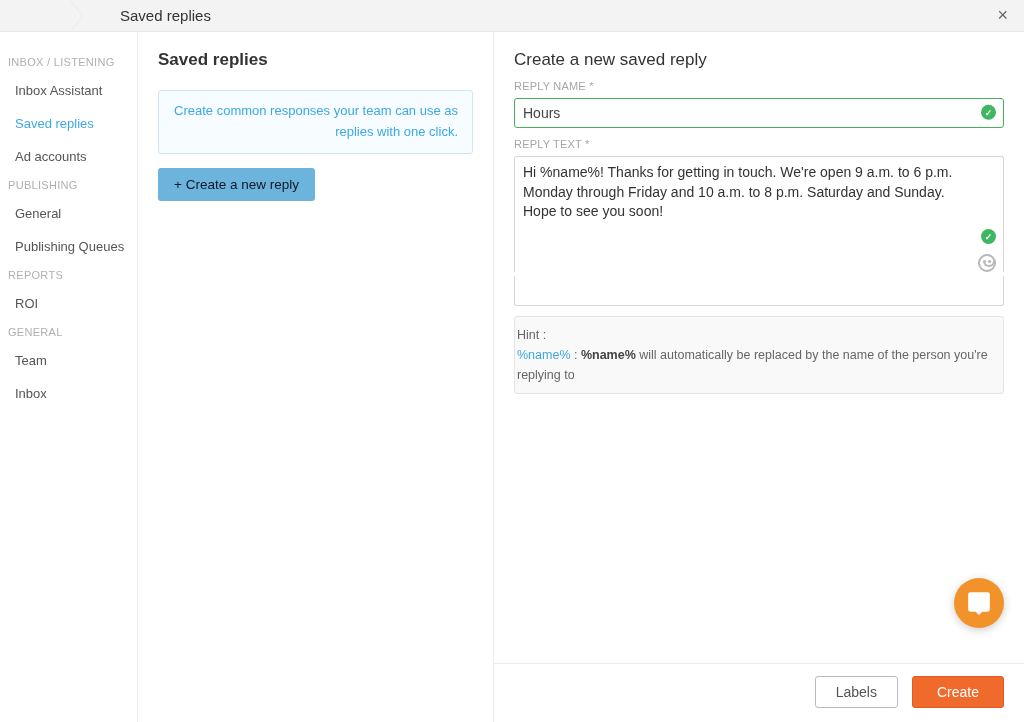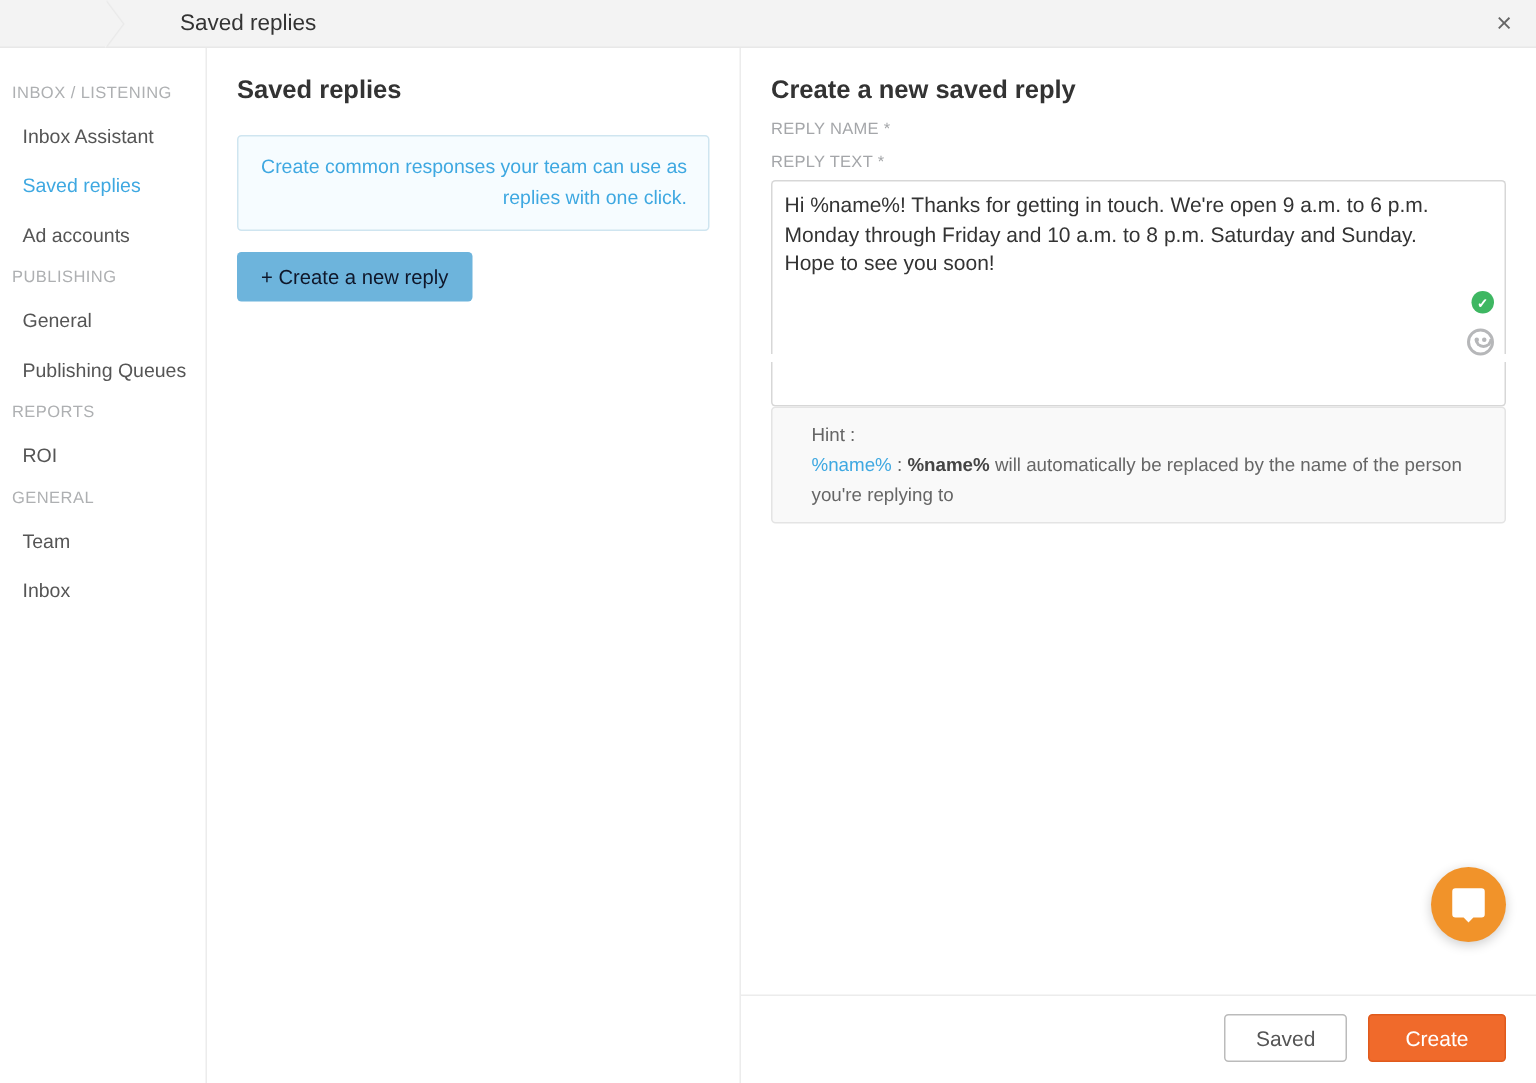--- a/index.html
+++ b/index.html
@@ -23,37 +23,37 @@
 
     
     .mid { width: 356px; border-right: 1px solid #ececec; padding: 18px 20px; }
     .mid h2 { font-size: 17px; font-weight: 600; color: #333; }
     .info-box { margin-top: 20px; border: 1px solid #cfe5f0; background: #f6fcff; color: #3ea8e1; font-size: 13px; line-height: 1.6; padding: 10px 14px; border-radius: 3px; text-align: right; }
     .create-btn { margin-top: 14px; background: #6db4dc; color: #0f172a; border: none; font-size: 13.5px; padding: 9px 16px; border-radius: 3px; cursor: pointer; }
 
     
     .right { flex: 1; display: flex; flex-direction: column; }
     .right-body { padding: 18px 20px 0 20px; }
-    .right h2 { font-size: 17px; font-weight: 700; color: #333; }
+    .right h2 { font-size: 17px; font-weight: 400; color: #333; }
     .field-label { font-size: 11px; letter-spacing: 0.2px; color: #a4a6a9; margin-top: 10px; text-transform: uppercase; }
     .input-wrap { position: relative; }
     .name-input { width: 100%; margin-top: 6px; padding: 6px 34px 6px 8px; font-size: 14px; color: #444; border: 1px solid #45b05a; border-radius: 3px; outline: none; }
     .check-badge { position: absolute; right: 8px; top: 50%; transform: translateY(-35%); width: 15px; height: 15px; border-radius: 50%; background: #3eb762; display: flex; align-items: center; justify-content: center; }
     .check-badge::after { content: "✓"; color: #fff; font-size: 9px; font-weight: bold; }
 
     .text-wrap { position: relative; margin-top: 6px; }
     .text-input { width: 100%; height: 116px; padding: 6px 32px 6px 8px; font-size: 14px; color: #333; border: 1px solid #d7d7d7; border-bottom: none; border-radius: 3px 3px 0 0; resize: none; outline: none; line-height: 1.4; font-family: inherit; }
     .text-check { position: absolute; right: 8px; bottom: 62px; width: 15px; height: 15px; border-radius: 50%; background: #3eb762; display: flex; align-items: center; justify-content: center; }
     .text-check::after { content: "✓"; color: #fff; font-size: 9px; font-weight: bold; }
     .emoji-btn { position: absolute; right: 8px; bottom: 34px; width: 18px; height: 18px; border: 2px solid #b6b7b9; border-radius: 50%; cursor: pointer; background: #fff; }
     .emoji-btn::before { content: ""; position: absolute; top: 4px; left: 3px; width: 3px; height: 3px; background: #b6b7b9; border-radius: 50%; box-shadow: 5px 0 0 #b6b7b9; }
     .emoji-btn::after { content: ""; position: absolute; bottom: 3px; left: 3px; width: 8px; height: 4px; border: 2px solid #b6b7b9; border-top: none; border-radius: 0 0 8px 8px; }
     .text-footer { height: 30px; border: 1px solid #d7d7d7; border-top: none; border-radius: 0 0 3px 3px; }
 
-    .hint-box { border: 1px solid #e4e4e4; background: #f9f9f9; border-radius: 3px; padding: 8px 26px; font-size: 12.5px; color: #666; line-height: 1.6; }
+    .hint-box { margin-top: 10px; border: 1px solid #e4e4e4; background: #f9f9f9; border-radius: 3px; padding: 8px 2px; font-size: 12.5px; color: #666; line-height: 1.6; }
     .hint-token { color: #3ea8e1; }
     .hint-bold { color: #444; font-weight: 600; }
 
     
     .right-footer { margin-top: auto; padding: 12px 20px 14px; border-top: 1px solid #ececec; display: flex; justify-content: flex-end; gap: 14px; }
     .cancel-btn { background: #fff; border: 1px solid #bbb; color: #555; font-size: 14px; padding: 7px 20px; border-radius: 3px; cursor: pointer; }
     .primary-btn { background: #f06a2b; border: 1px solid #e05a1c; color: #fff; font-size: 14px; padding: 7px 24px; border-radius: 3px; cursor: pointer; }
 
     
     .chat-fab { position: absolute; right: 20px; bottom: 94px; width: 50px; height: 50px; border-radius: 50%; background: #f1932a; display: flex; align-items: center; justify-content: center; cursor: pointer; box-shadow: 0 2px 8px rgba(0,0,0,0.2); }
@@ -92,37 +92,41 @@
     <h2>Saved replies</h2>
     <div class="info-box">Create common responses your team can use as replies with one click.</div>
     <button class="create-btn">+ Create a new reply</button>
   </div>
 
   <div class="right">
     <div class="right-body">
       <h2>Create a new saved reply</h2>
 
       <div class="field-label">REPLY NAME *</div>
+      <div class="input-wrap">
+        <input class="name-input" type="text" value="Hours" style="">
+        <span class="check-badge"></span>
+      </div>
 
       <div class="field-label">REPLY TEXT *</div>
       <div class="text-wrap">
         <textarea class="text-input" style="">Hi %name%! Thanks for getting in touch. We're open 9 a.m. to 6 p.m. Monday through Friday and 10 a.m. to 8 p.m. Saturday and Sunday. Hope to see you soon!</textarea>
         <span class="text-check"></span>
         <span class="emoji-btn"></span>
         <div class="text-footer"></div>
       </div>
 
       <div class="hint-box">
         <div>Hint :</div>
         <span class="hint-token">%name%</span><span> : </span><span class="hint-bold">%name%</span><span> will automatically be replaced by the name of the person you're replying to</span>
       </div>
     </div>
 
     <div class="right-footer">
-      <button class="cancel-btn">Saved</button>
+      <button class="cancel-btn">Labels</button>
       <button class="primary-btn">Create</button>
     </div>
   </div>
 
 </div>
 
 <div class="chat-fab">
   <svg viewBox="0 0 24 24">
       <path d="M20 2H4a2 2 0 0 0-2 2v14a2 2 0 0 0 2 2h5l3 3 3-3h5a2 2 0 0 0 2-2V4a2 2 0 0 0-2-2z"></path>
     </svg>

